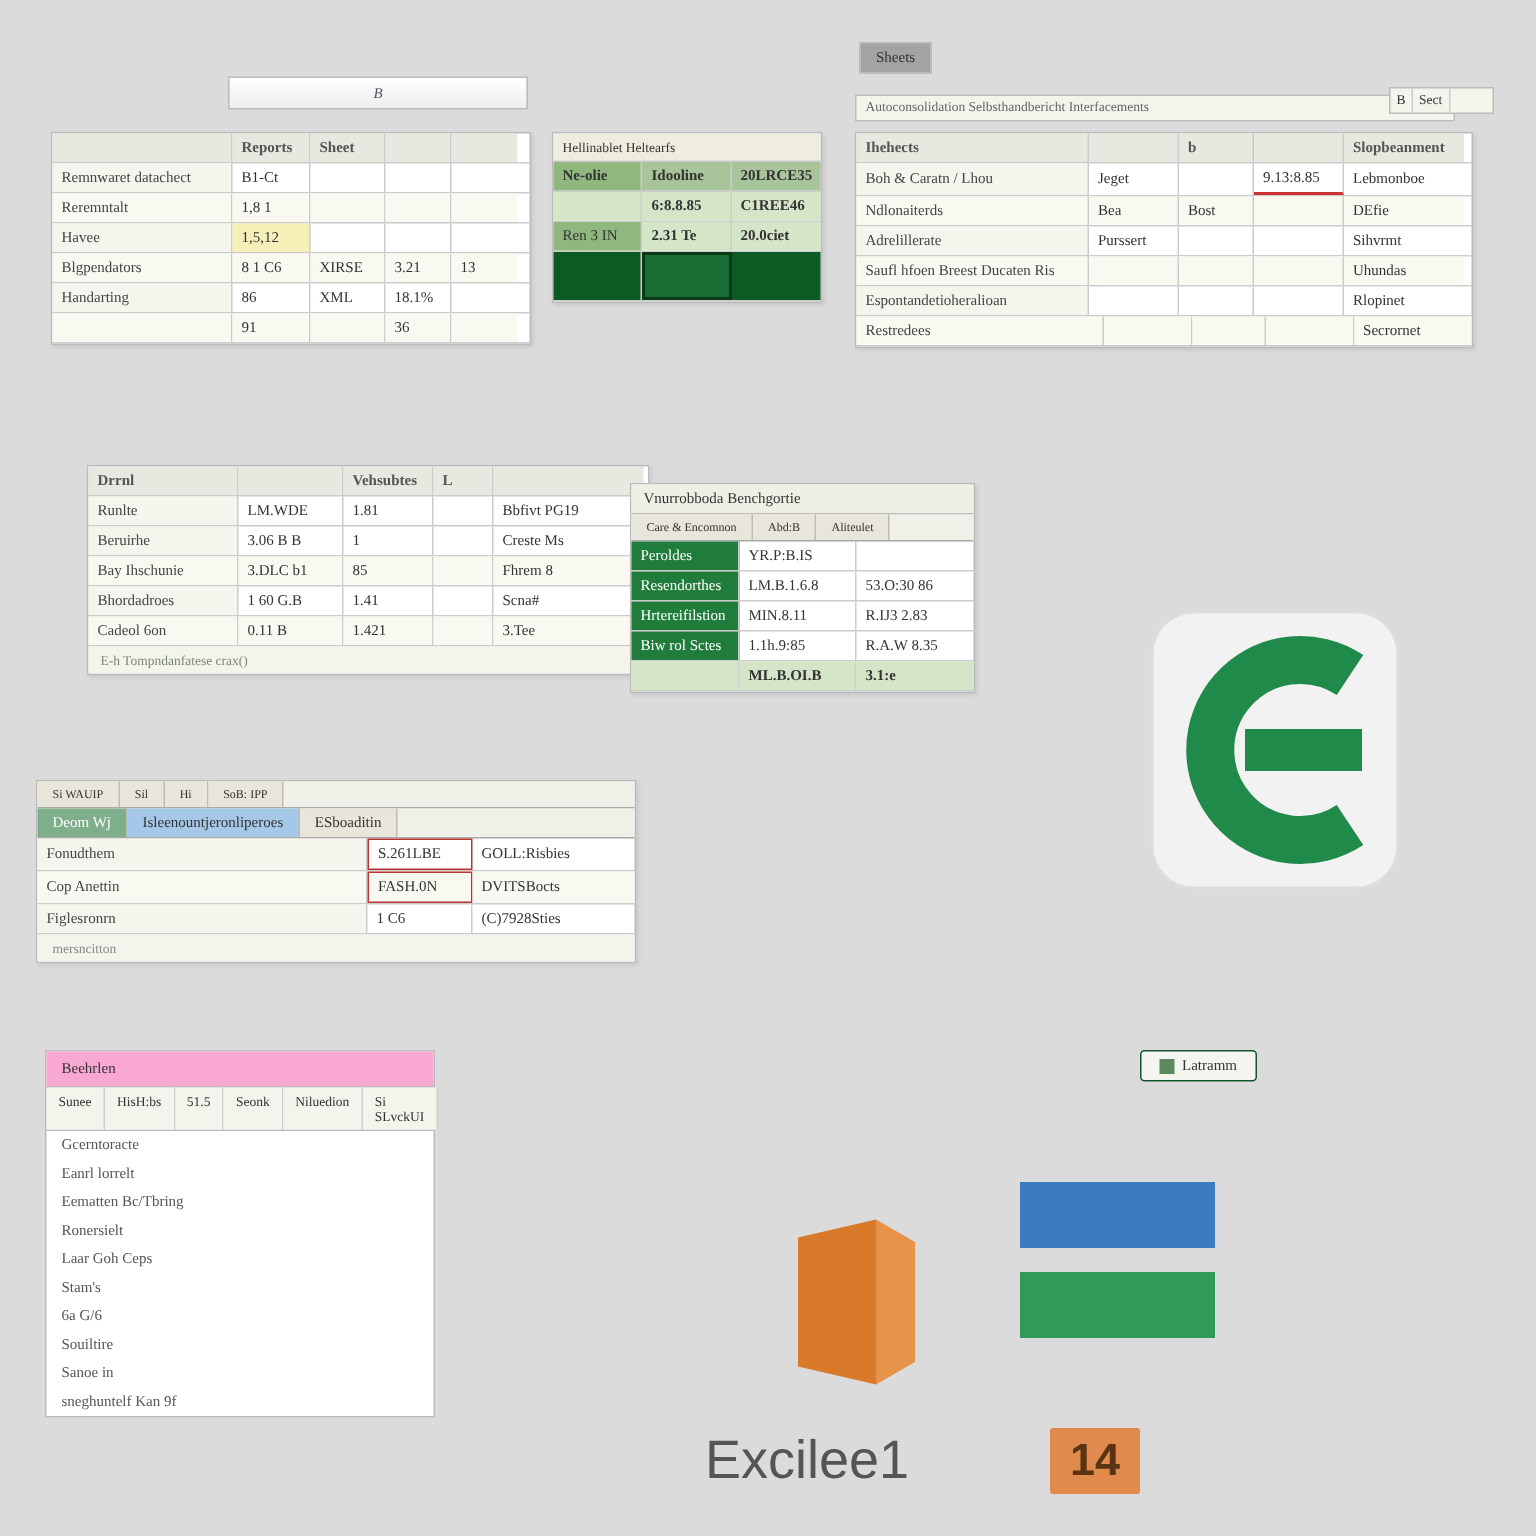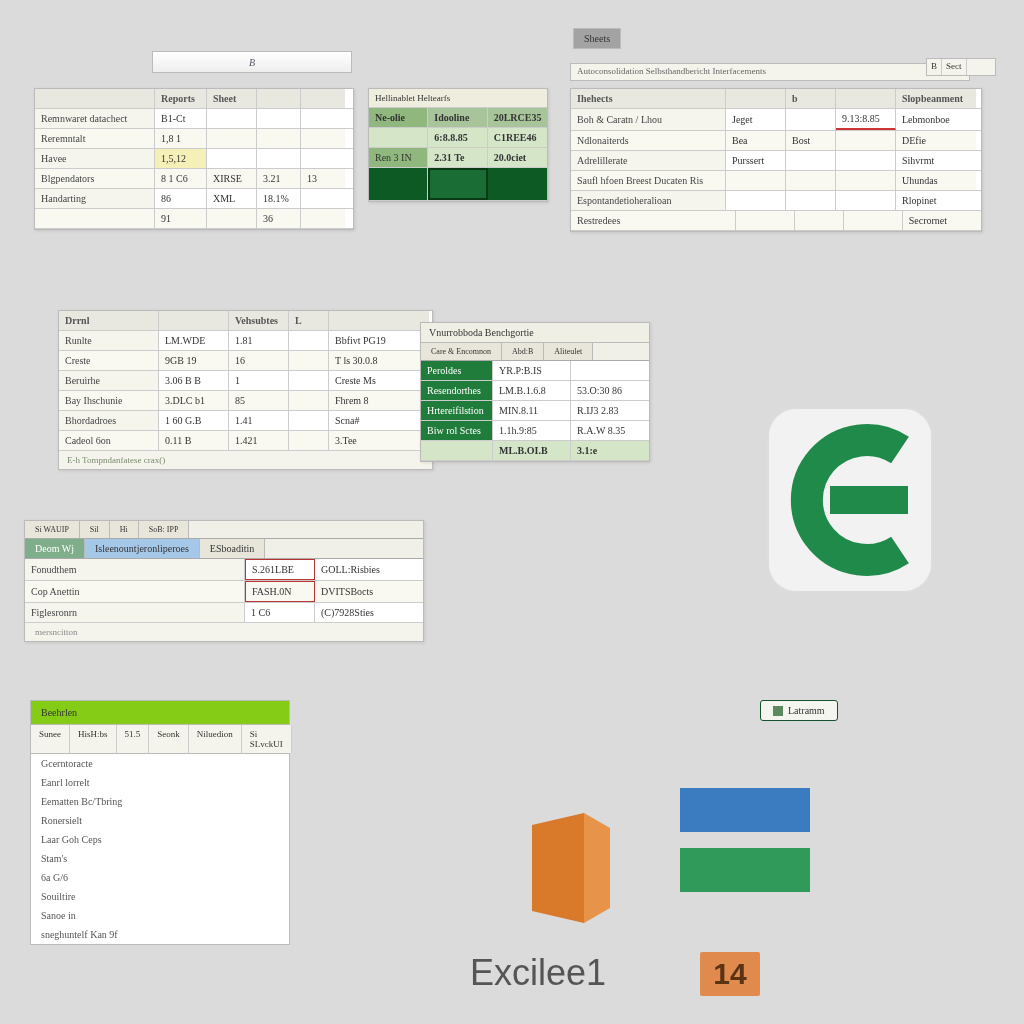--- a/index.html
+++ b/index.html
@@ -20,21 +20,21 @@
 .blue-tab { background: #a6c8e8 !important; }
 .green-tab { background: #7fae8a !important; color: #fff; }
 .red-box { border: 1.5px solid #b33 !important; }
 .footer-btn { display: inline-flex; align-items: center; padding: 4px 12px; background: #f5f5f0; border: 1px solid #14532d; border-radius: 3px; }
 .footer-btn .sq { width: 10px; height: 10px; background: #5a8a5e; margin-right: 5px; }
 .e-logo { position: absolute; }
 .brand { position: absolute; left: 520px; top: 768px; width: 360px; height: 200px; display: flex; align-items: center; }
 .brand-text { position: absolute; left: 470px; top: 952px; font-family: Arial, sans-serif; font-size: 36px; color: #555; }
 .brand-num { position: absolute; left: 700px; top: 952px; width: 60px; height: 44px; background: #e08a4d; color: #5a3315; font-family: Arial, sans-serif; font-size: 30px; font-weight: bold; display: flex; align-items: center; justify-content: center; border-radius: 2px; }
 .list-panel { position: absolute; left: 30px; top: 700px; width: 260px; background: #fff; border: 1px solid #bbb; }
-.list-panel .hdr { padding: 6px 10px; background: #84cc16; border-bottom: 1px solid #bbb; }
+.list-panel .hdr { padding: 6px 10px; background: #f9a8d4; border-bottom: 1px solid #bbb; }
 .list-panel .item { padding: 4px 10px; color: #555; }
 .list-panel .tabrow { display: flex; border-bottom: 1px solid #bbb; }
 .list-panel .tabrow div { padding: 4px 8px; border-right: 1px solid #ccc; background: #f5f4ec; font-size:9px; }
 .small-tabs { position: absolute; left: 573px; top: 28px; display: flex; }
 .small-tabs div { padding: 4px 10px; background: #a3a3a3; border: 1px solid #bbb; }
 .top-strip { position: absolute; left: 152px; top: 51px; width: 200px; height: 22px; background: linear-gradient(#fff,#eee); border: 1px solid #bbb; display:flex; align-items:center; justify-content:center; font-family:serif; font-style:italic; color:#556;}
 .top-strip2 { position: absolute; left: 570px; top: 63px; width: 400px; height: 18px; background: #f5f4ec; border: 1px solid #bbb; font-size:9px; padding:2px 6px; color:#666;}
 .mini-box { position:absolute; right:28px; top:58px; width:70px; height:18px; background:#f5f4ec; border:1px solid #bbb; font-size:9px; display:flex;}
 .mini-box div{padding:2px 4px; border-right:1px solid #ccc;}
 </style>
@@ -189,27 +189,20 @@
     <div class="cell" style="width:40px">L</div>
     <div class="cell" style="width:100px"></div>
   </div>
   <div class="row">
       <div class="cell label-cell" style="width:100px">Runlte</div>
       <div class="cell" style="width:70px">LM.WDE</div>
       <div class="cell" style="width:60px">1.81</div>
       <div class="cell" style="width:40px"></div>
       <div class="cell" style="width:100px">Bbfivt PG19</div>
     </div>
-  <div class="row even-row">
-      <div class="cell label-cell" style="width:100px">Creste</div>
-      <div class="cell" style="width:70px">9GB  19</div>
-      <div class="cell" style="width:60px">16</div>
-      <div class="cell" style="width:40px"></div>
-      <div class="cell" style="width:100px">T ls 30.0.8</div>
-    </div>
   <div class="row">
       <div class="cell label-cell" style="width:100px">Beruirhe</div>
       <div class="cell" style="width:70px">3.06 B B</div>
       <div class="cell" style="width:60px">1</div>
       <div class="cell" style="width:40px"></div>
       <div class="cell" style="width:100px">Creste  Ms</div>
     </div>
   <div class="row even-row">
       <div class="cell label-cell" style="width:100px">Bay Ihschunie</div>
       <div class="cell" style="width:70px">3.DLC b1</div>

